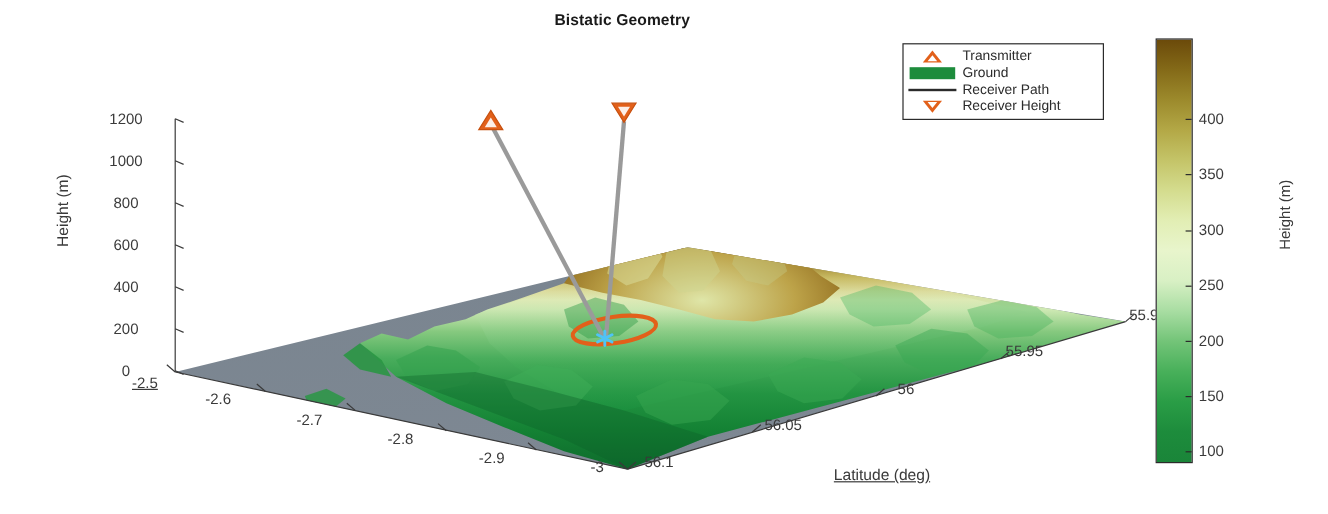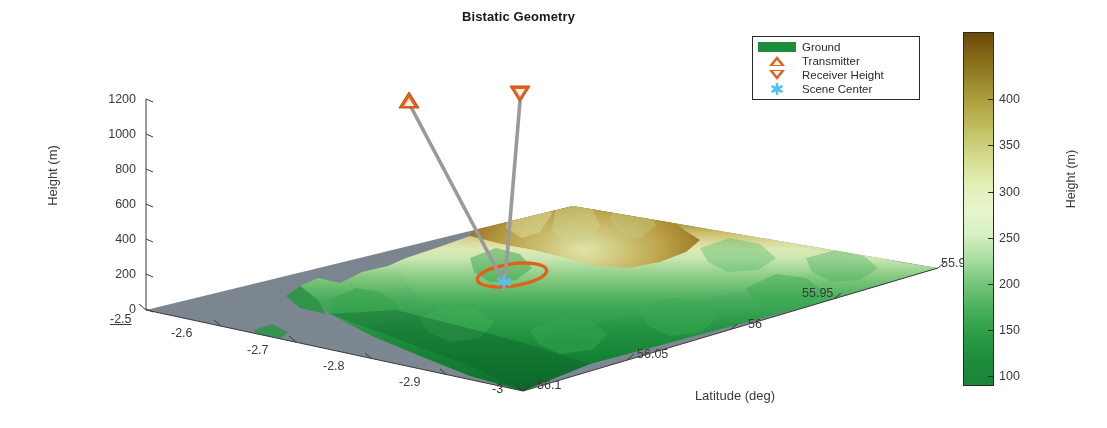--- a/index.html
+++ b/index.html
@@ -57,30 +57,31 @@
     left: 215px;
     top: 388px;
     width: 220px;
     text-align: center;
   }
   #xlabel-latitude {
     left: 625px;
     top: 388px;
     width: 220px;
     text-align: center;
+    text-decoration: underline;
   }
 
   
   .tick {
     position: absolute;
     font-size: 12.5px;
     color: #3a3a3a;
     white-space: nowrap;
   }
-  .tick-y { text-align: right; }
+  .tick-y { text-align: center; }
 
   
   #legend {
     position: absolute;
     left: 752px;
     top: 36px;
     width: 168px;
     border: 1px solid #2b2b2b;
     background: #ffffff;
     padding: 3px 4px 3px 3px;
@@ -346,65 +347,59 @@
   <div class="tick" style="left:110px; top:312px;text-decoration:underline;">-2.5</div>
   <div class="tick" style="left:171px; top:326px;">-2.6</div>
   <div class="tick" style="left:247px; top:343px;">-2.7</div>
   <div class="tick" style="left:323px; top:359px;">-2.8</div>
   <div class="tick" style="left:399px; top:375px;">-2.9</div>
   <div class="tick" style="left:492px; top:382px;">-3</div>
 
   <div class="tick" style="left:537px; top:378px;">56.1</div>
   <div class="tick" style="left:637px; top:347px;">56.05</div>
   <div class="tick" style="left:748px; top:317px;">56</div>
-  <div class="tick" style="left:802px; top:286px;">55.95</div>
+  <div class="tick" style="left:838px; top:286px;">55.95</div>
   <div class="tick" style="left:941px; top:256px; overflow:hidden; width:22px;">55.9</div>
 
   <div id="legend">
-
-    <div class="legend-row">
-      <span class="legend-key">
-        <span class="key-patch" style="background:#1d8c3c;"></span>
-      </span>
-      <span class="legend-label">Ground</span>
-    </div>
 
     <div class="legend-row">
       <span class="legend-key">
         <svg width="42" height="14" viewBox="0 0 42 14">
           <polygon points="21,2 29,12 13,12" fill="#e2601a"></polygon>
           <polygon points="21,6 25,11 17,11" fill="#ffffff"></polygon>
         </svg>
       </span>
       <span class="legend-label">Transmitter</span>
     </div>
 
+    <div class="legend-row">
+      <span class="legend-key">
+        <span class="key-patch" style="background:#1d8c3c;"></span>
+      </span>
+      <span class="legend-label">Ground</span>
+    </div>
+
+    <div class="legend-row">
+      <span class="legend-key">
+        <span class="key-line" style="background:#2b2b2b;"></span>
+      </span>
+      <span class="legend-label">Receiver Path</span>
+    </div>
 
     <div class="legend-row">
       <span class="legend-key">
         <svg width="42" height="14" viewBox="0 0 42 14">
           <polygon points="13,2 29,2 21,12" fill="#e2601a"></polygon>
           <polygon points="17,3 25,3 21,8" fill="#ffffff"></polygon>
         </svg>
       </span>
       <span class="legend-label">Receiver Height</span>
     </div>
 
-    <div class="legend-row">
-      <span class="legend-key">
-        <svg width="42" height="14" viewBox="0 0 42 14">
-          <g stroke="#4fc3f7" stroke-width="2.6" stroke-linecap="round">
-            <line x1="21" y1="2" x2="21" y2="12"></line>
-            <line x1="16.5" y1="4.5" x2="25.5" y2="9.5"></line>
-            <line x1="16.5" y1="9.5" x2="25.5" y2="4.5"></line>
-          </g>
-        </svg>
-      </span>
-      <span class="legend-label">Scene Center</span>
-    </div>
 
   </div>
 
   <div id="colorbar" style="background: linear-gradient(to top, rgb(26, 133, 57) 0%, rgb(29, 140, 60) 7.14%, rgb(42, 157, 70) 14.29%, rgb(72, 176, 90) 21.43%, rgb(115, 196, 120) 28.57%, rgb(168, 221, 162) 35.71%, rgb(216, 240, 196) 42.86%, rgb(232, 245, 204) 50%, rgb(226, 238, 180) 57.14%, rgb(212, 220, 142) 64.29%, rgb(196, 196, 104) 71.43%, rgb(179, 168, 70) 78.57%, rgb(156, 138, 44) 85.71%, rgb(132, 106, 24) 92.86%, rgb(107, 74, 10) 100%);"></div>
   <div id="colorbar-ticks">
     <div class="cb-tick-line" style="top:67px;"></div>
     <div class="cb-tick-label" style="top:67px;">400</div>
 
     <div class="cb-tick-line" style="top:113px;"></div>
     <div class="cb-tick-label" style="top:113px;">350</div>

